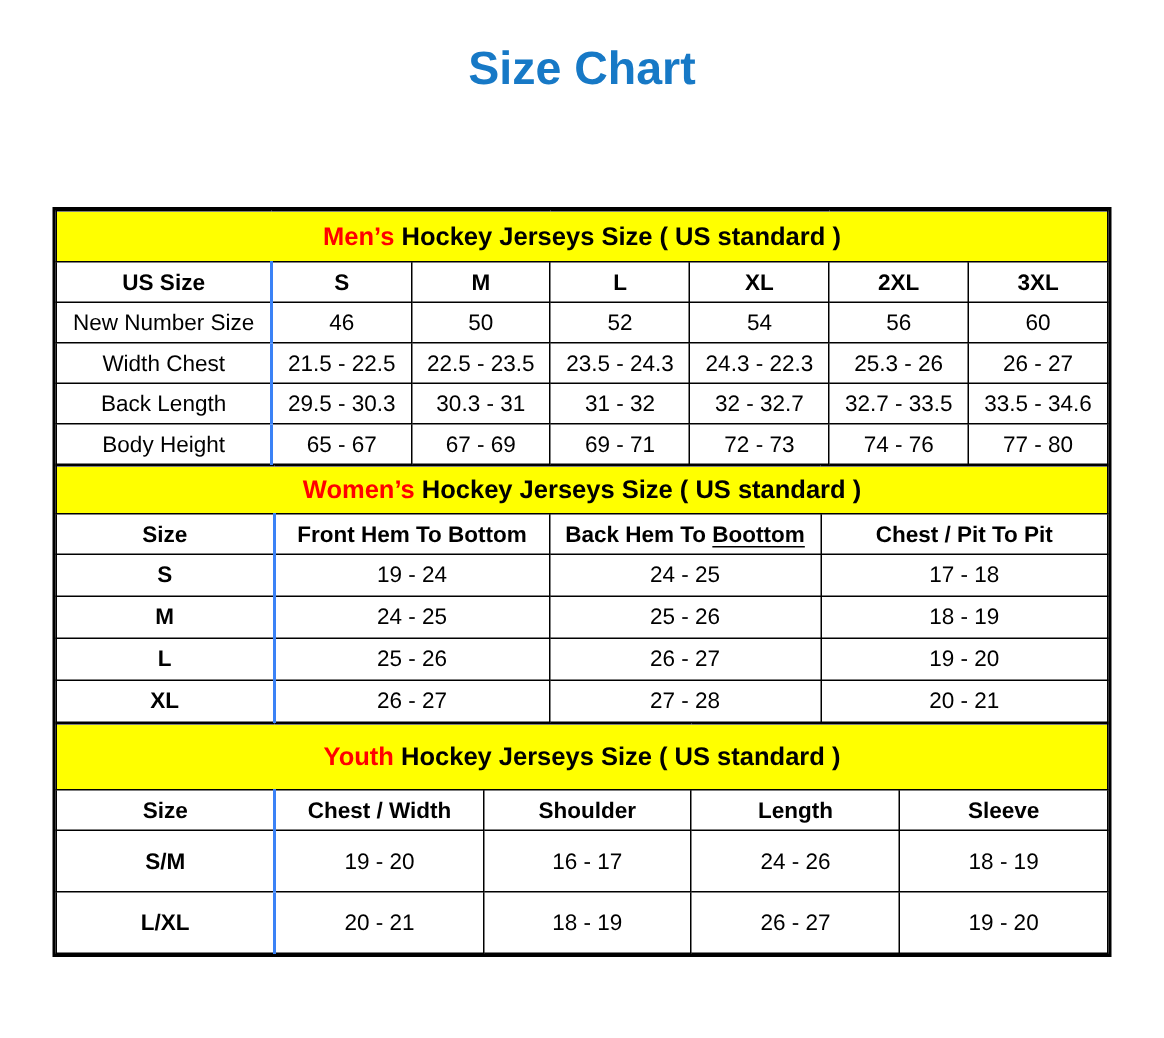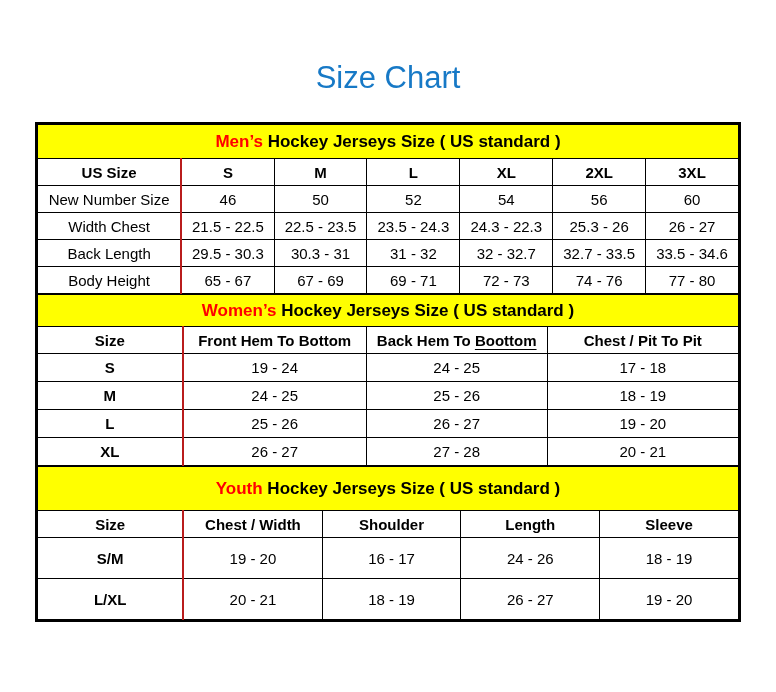--- a/index.html
+++ b/index.html
@@ -5,31 +5,31 @@
   * { margin:0; padding:0; box-sizing:border-box; }
   html,body { background:#ffffff; }
   body {
     width:776px; height:692px;
     font-family:"Liberation Sans", sans-serif;
     color:#000000;
     position:relative;
     overflow:hidden;
   }
   .page-title {
-    padding-top:60px;
+    padding-top:28px;
     height:102px;
     text-align:center;
     font-size:31px;
-    font-weight:400;
+    font-weight:700;
     color:#1779C6;
     letter-spacing:0px;
   }
   .chart-wrap {
     width:706px;
-    margin:20px auto 0 auto;
+    margin:36px auto 0 auto;
     border:2px solid #000000;
   }
   table {
     width:100%;
     border-collapse:collapse;
     table-layout:fixed;
   }
   td {
     border:1px solid #000000;
     text-align:center;
@@ -46,21 +46,21 @@
     font-size:17px;
     height:34px;
   }
   tr.band.band-women td { height:32px; }
   tr.band.band-youth td { height:44px; }
   .kw { color:#FF0000; }
   tr.head td { font-weight:700; height:27px; }
   tr.data td { height:27px; }
   .w-table tr.data td { height:28px; }
   .y-table tr.data td { height:41px; }
-  td.c1 { border-right:2px solid #b91c1c; }
+  td.c1 { border-right:2px solid #3b82f6; }
   td.szlbl { font-weight:700; }
   .misspelled {
     text-decoration-line:underline;
     text-decoration-style:wavy;
     text-decoration-color:#FF0000;
     text-decoration-thickness:1px;
     text-underline-offset:3px;
     text-decoration:underline;
   }
 </style>

